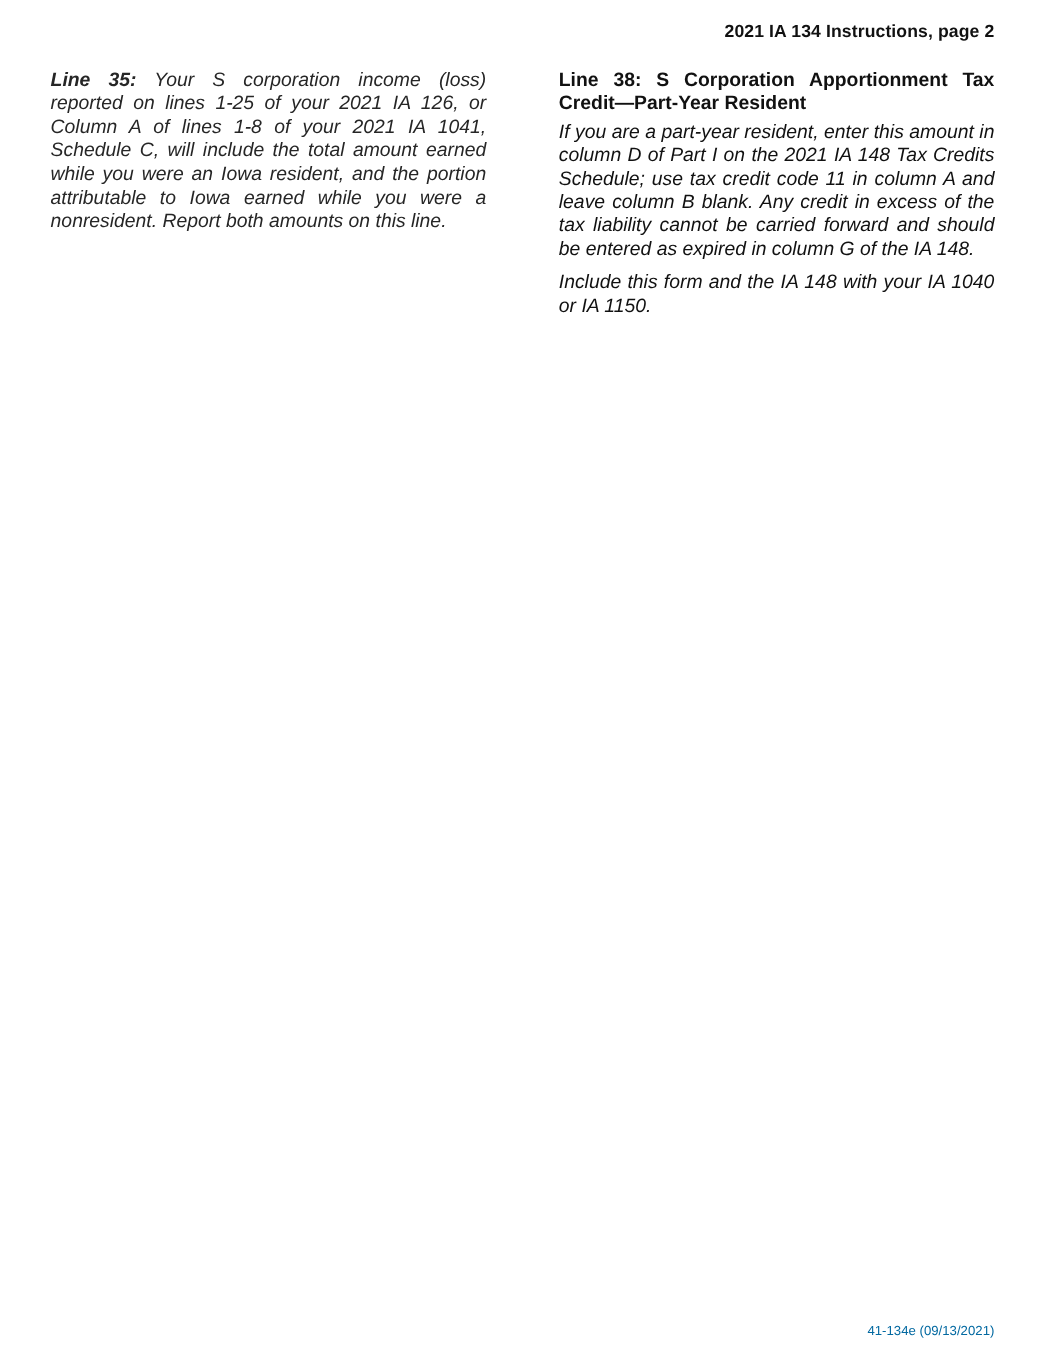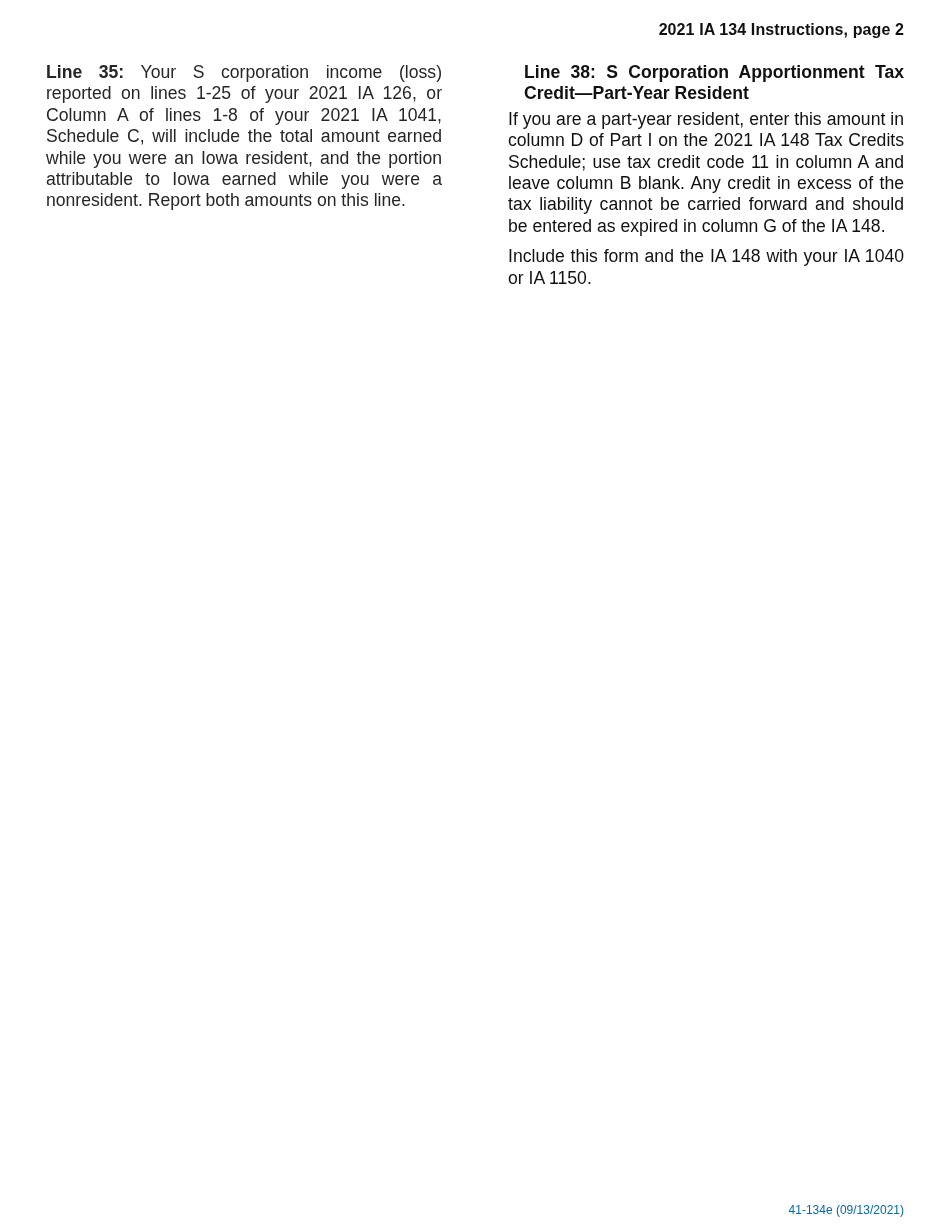--- a/index.html
+++ b/index.html
@@ -40,26 +40,26 @@
       left: 508px;
       color: #111;
     }
     .para {
       margin: 0 0 9px 0;
     }
     .para b {
       font-weight: bold;
     }
     .heading {
-      margin: 0 0 4px 16px;
+      margin: 0 0 4px 0;
       font-weight: bold;
       text-align: justify;
       text-align-last: left;
     }
-    .para.last-left { text-align-last: left; }
+    .para.last-left { text-align-last: left; font-style: italic; }
     .footer {
       position: absolute;
       bottom: 13px;
       right: 46px;
       font-size: 12px;
       color: #0369a1;
     }
   </style>
 </head>
 <body>

